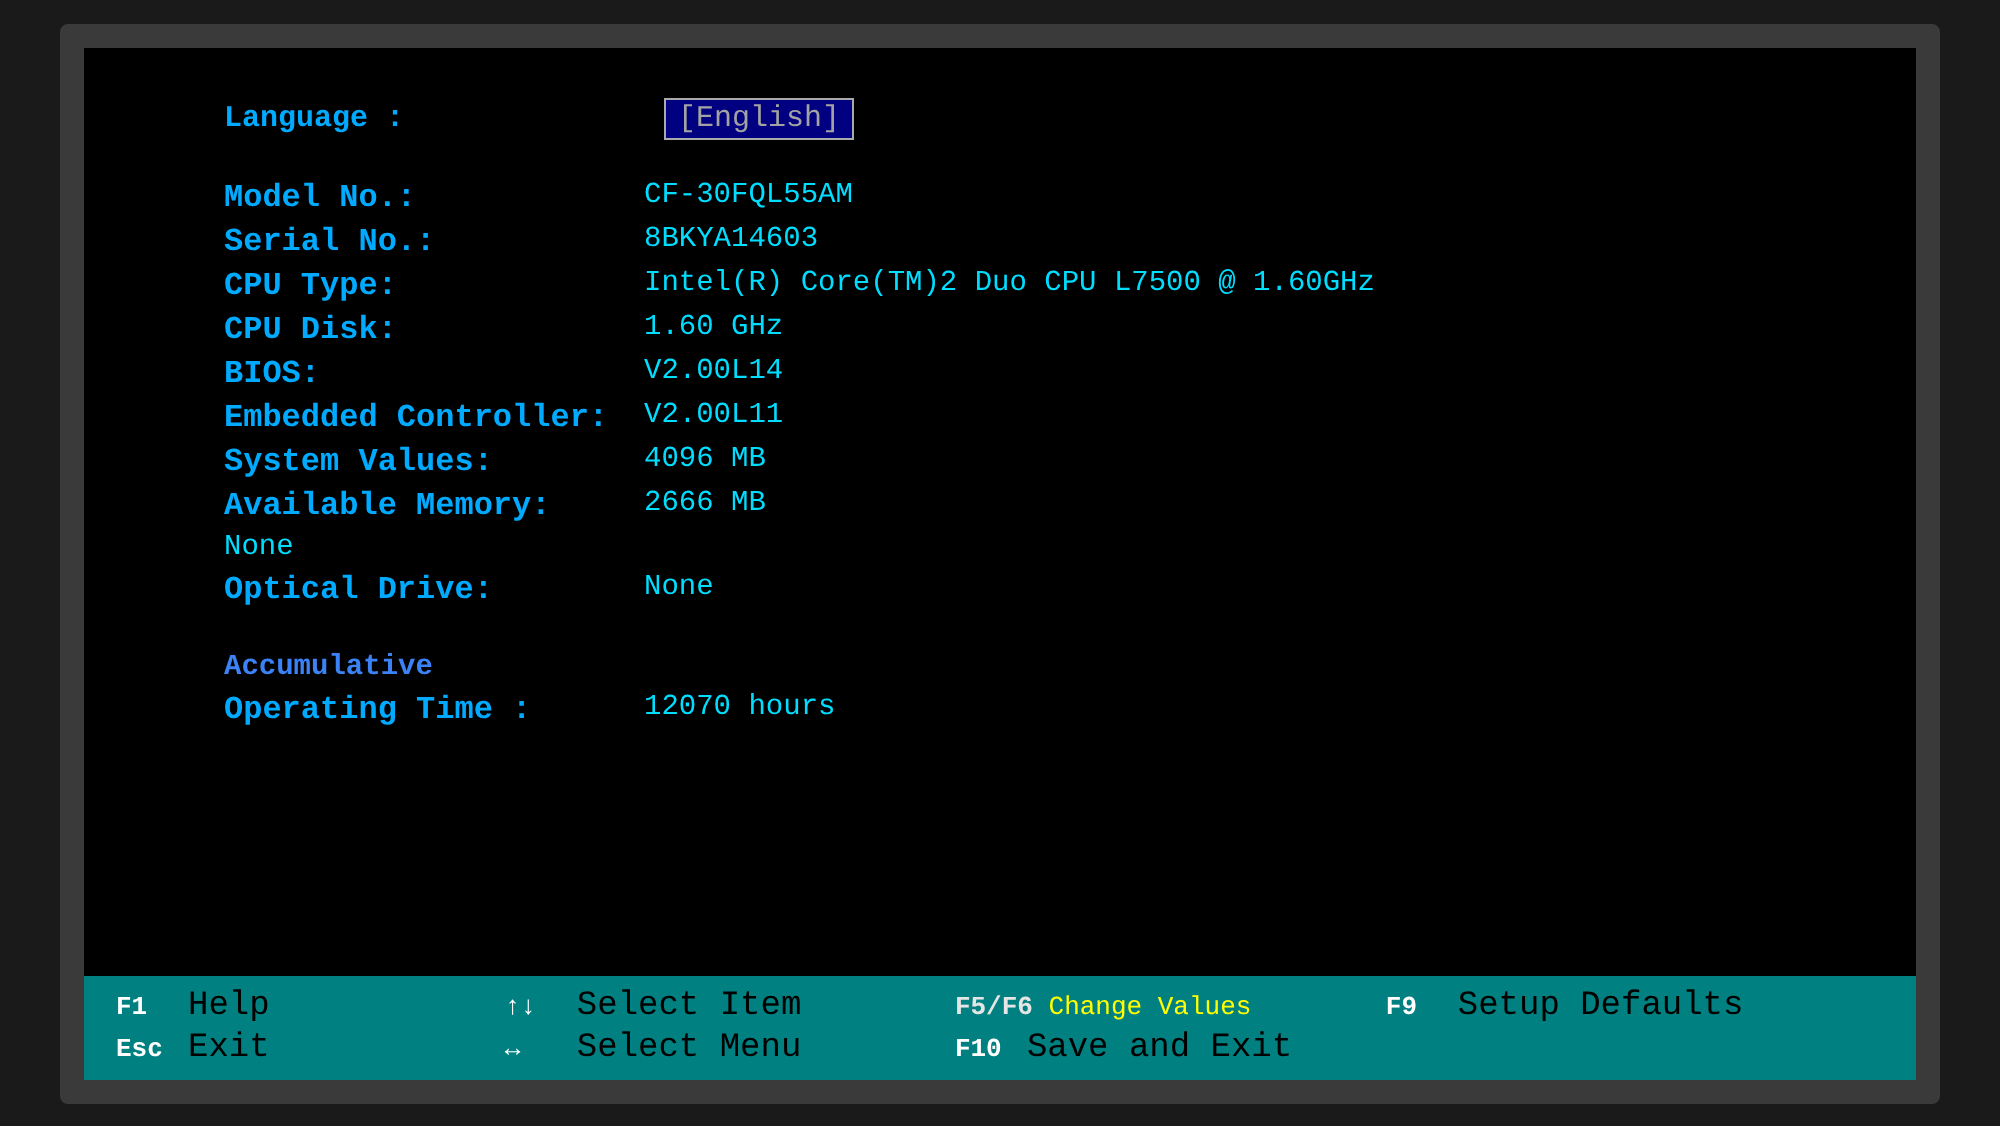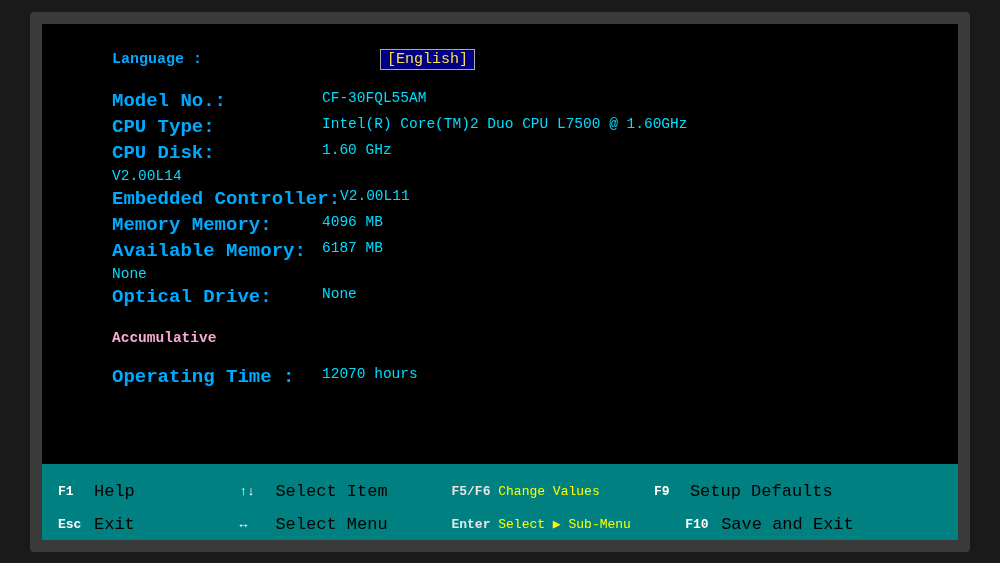--- a/index.html
+++ b/index.html
@@ -53,74 +53,72 @@
 
     .label {
       color: #00aaff;
       font-size: 15px;
       font-weight: bold;
       min-width: 220px;
     }
 
     .language-value {
       background: #000080;
-      color: #fde047;
+      color: #a3a3a3;
       padding: 1px 6px;
       border: 1px solid #aaaaaa;
       font-size: 15px;
-      margin-left: 48px;
     }
 
     .info-table {
       display: flex;
       flex-direction: column;
       gap: 4px;
     }
 
     .info-row {
       display: flex;
       align-items: flex-start;
     }
 
     .info-label {
       color: #00aaff;
-      font-size: 19px;
+      font-size: 16px;
       font-weight: bold;
       min-width: 210px;
     }
 
     .info-value {
       color: #00ddff;
       font-size: 14.5px;
     }
 
     .accumulative-section {
       margin-top: 22px;
     }
 
     .accumulative-title {
-      color: #f9a8d4;
+      color: #3b82f6;
       font-size: 14.5px;
       font-weight: bold;
-      margin-bottom: 20px;
+      margin-bottom: 4px;
     }
 
     .bottom-bar {
       background: #008080;
       padding: 6px 16px;
       display: flex;
       flex-direction: column;
       gap: 2px;
     }
 
     .bottom-row {
       display: flex;
       align-items: center;
-      gap: 3px;
-      margin-top: 12px;
+      gap: 16px;
     }
 
     .key-label {
       color: #ffffff;
       font-size: 13px;
       font-weight: bold;
       min-width: 36px;
     }
 
     .key-desc {
@@ -163,41 +161,46 @@
         <span class="label">Language :</span>
         <span class="language-value">[English]</span>
       </div>
 
       <div class="info-table">
         <div class="info-row">
           <span class="info-label">Model No.:</span>
           <span class="info-value">CF-30FQL55AM</span>
         </div>
         <div class="info-row">
+          <span class="info-label">Serial No.:</span>
+          <span class="info-value">8BKYA14603</span>
+        </div>
+        <div class="info-row">
           <span class="info-label">CPU Type:</span>
           <span class="info-value">Intel(R) Core(TM)2 Duo CPU L7500 @ 1.60GHz</span>
         </div>
         <div class="info-row">
           <span class="info-label">CPU Disk:</span>
           <span class="info-value">1.60 GHz</span>
         </div>
         <div class="info-row">
+          <span class="info-label">BIOS:</span>
           <span class="info-value">V2.00L14</span>
         </div>
         <div class="info-row">
           <span class="info-label">Embedded Controller:</span>
           <span class="info-value">V2.00L11</span>
         </div>
         <div class="info-row">
-          <span class="info-label">Memory Memory:</span>
+          <span class="info-label">System Values:</span>
           <span class="info-value">4096 MB</span>
         </div>
         <div class="info-row">
           <span class="info-label">Available Memory:</span>
-          <span class="info-value">6187 MB</span>
+          <span class="info-value">2666 MB</span>
         </div>
         <div class="info-row">
           <span class="info-value">None</span>
         </div>
         <div class="info-row">
           <span class="info-label">Optical Drive:</span>
           <span class="info-value">None</span>
         </div>
       </div>
 
@@ -232,24 +235,20 @@
       </div>
       <div class="bottom-row">
         <div class="key-segment">
           <span class="key-label">Esc&nbsp;</span>
           <span class="key-desc">Exit&nbsp;&nbsp;&nbsp;&nbsp;&nbsp;&nbsp;&nbsp;&nbsp;</span>
         </div>
         <div class="key-segment">
           <span class="key-label">↔&nbsp;</span>
           <span class="key-desc">Select Menu&nbsp;&nbsp;&nbsp;&nbsp;</span>
         </div>
-        <div class="key-segment-yellow">
-          <span class="key-label-yellow">Enter&nbsp;</span>
-          <span class="key-desc-yellow">Select ▶ Sub-Menu&nbsp;&nbsp;&nbsp;&nbsp;</span>
-        </div>
         <div class="key-segment">
           <span class="key-label">F10&nbsp;</span>
           <span class="key-desc">Save and Exit</span>
         </div>
       </div>
     </div>
 
   </div>
 </div>
 

